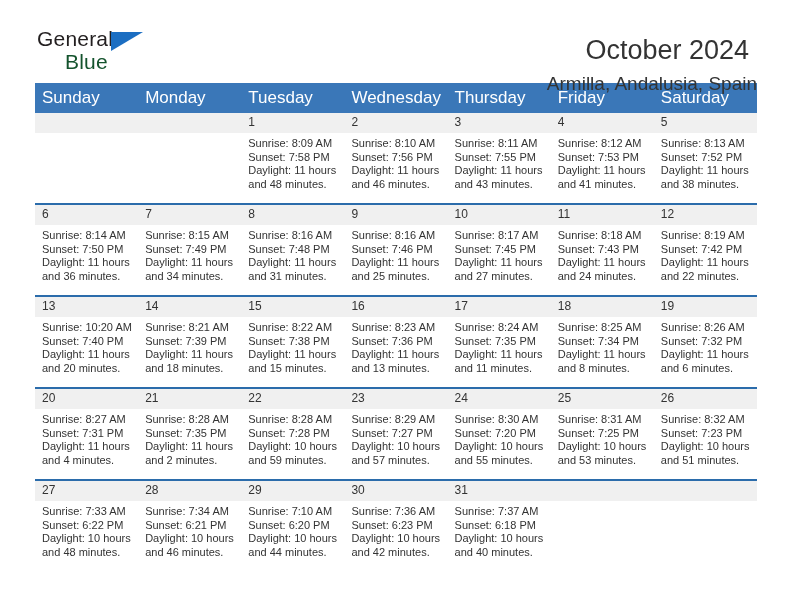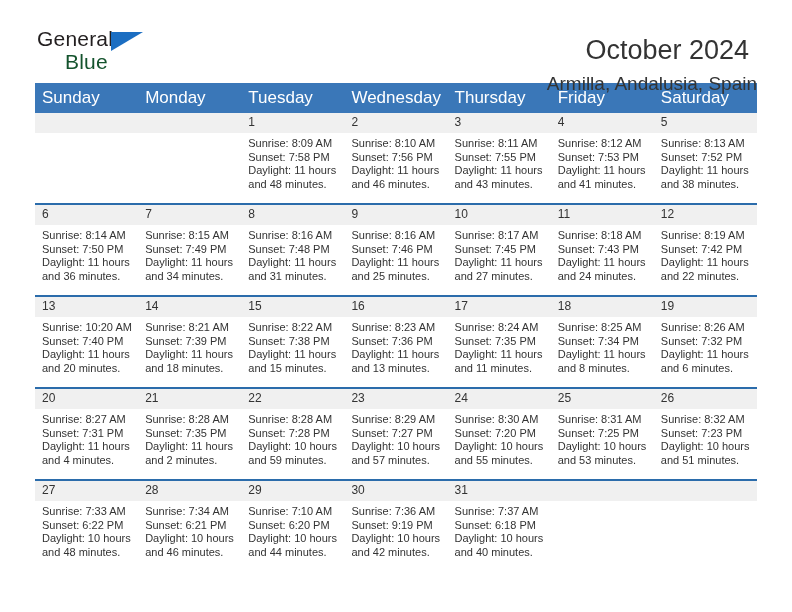--- a/index.html
+++ b/index.html
@@ -435,21 +435,21 @@
               <div>Sunrise: 7:10 AM</div>
               <div>Sunset: 6:20 PM</div>
               <div>Daylight: 10 hours</div>
               <div>and 44 minutes.</div>
             </div>
           </td>
           <td>
             <div class="daynum">30</div>
             <div class="dayinfo">
               <div>Sunrise: 7:36 AM</div>
-              <div>Sunset: 9:19 PM</div>
+              <div>Sunset: 6:23 PM</div>
               <div>Daylight: 10 hours</div>
               <div>and 42 minutes.</div>
             </div>
           </td>
           <td>
             <div class="daynum">31</div>
             <div class="dayinfo">
               <div>Sunrise: 7:37 AM</div>
               <div>Sunset: 6:18 PM</div>
               <div>Daylight: 10 hours</div>

